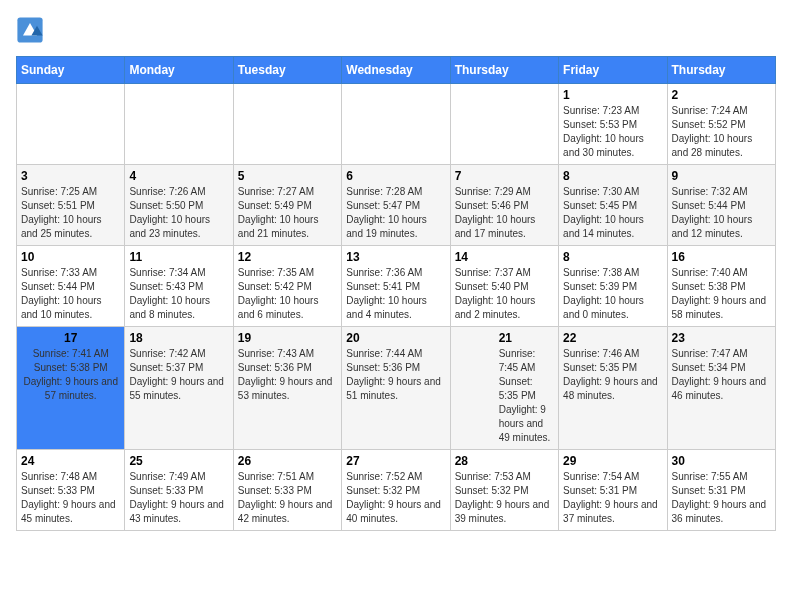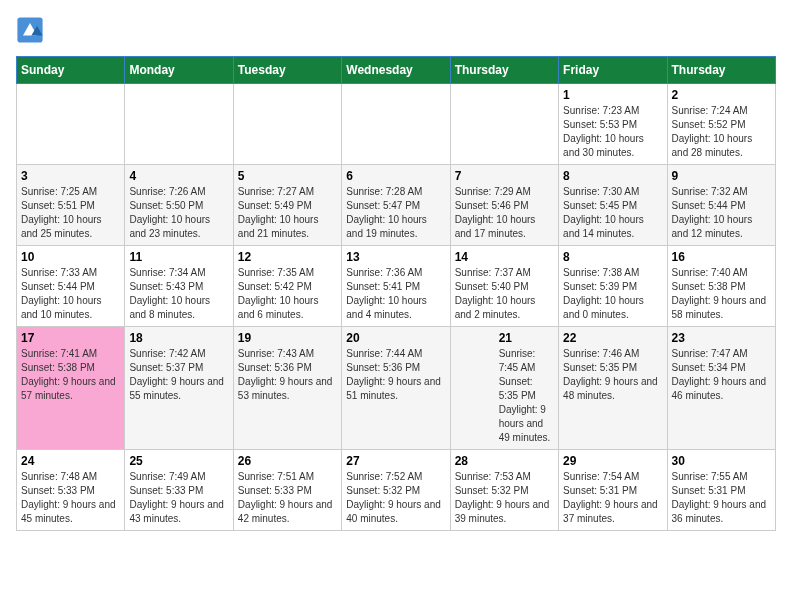--- a/index.html
+++ b/index.html
@@ -45,21 +45,21 @@
     .location {
       font-size: 16px;
       color: #555;
     }
     .calendar {
       width: 100%;
       border-collapse: collapse;
       font-size: 11px;
     }
     .calendar th {
-      background: #15803d;
+      background: #3b82f6;
       color: #fff;
       padding: 6px 4px;
       text-align: left;
       font-size: 12px;
       font-weight: bold;
       border: 1px solid #3a80c9;
     }
     .calendar td {
       border: 1px solid #ccc;
       vertical-align: top;
@@ -188,21 +188,21 @@
         <td>
           <div class="day-number">8</div>
           <div class="day-info">Sunrise: 7:38 AM<br>Sunset: 5:39 PM<br>Daylight: 10 hours and 0 minutes.</div>
         </td>
         <td>
           <div class="day-number">16</div>
           <div class="day-info">Sunrise: 7:40 AM<br>Sunset: 5:38 PM<br>Daylight: 9 hours and 58 minutes.</div>
         </td>
       </tr>
       <tr>
-        <td style="background: #f9a8d4;">
+        <td style="background: #3b82f6; text-align: center;">
           <div class="day-number">17</div>
           <div class="day-info">Sunrise: 7:41 AM<br>Sunset: 5:38 PM<br>Daylight: 9 hours and 57 minutes.</div>
         </td>
         <td style="background: rgb(245, 245, 245); margin-top: 20px;">
           <div class="day-number">18</div>
           <div class="day-info">Sunrise: 7:42 AM<br>Sunset: 5:37 PM<br>Daylight: 9 hours and 55 minutes.</div>
         </td>
         <td style="background: rgb(245, 245, 245);">
           <div class="day-number">19</div>
           <div class="day-info">Sunrise: 7:43 AM<br>Sunset: 5:36 PM<br>Daylight: 9 hours and 53 minutes.</div>

